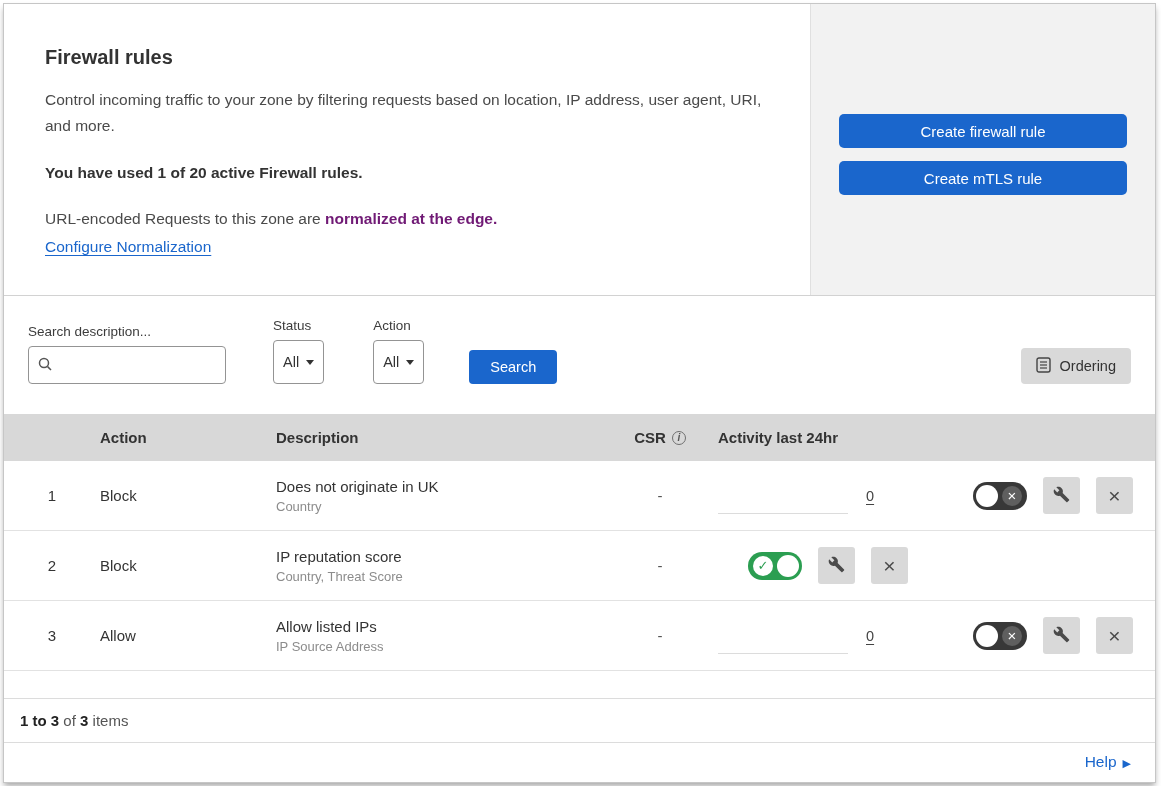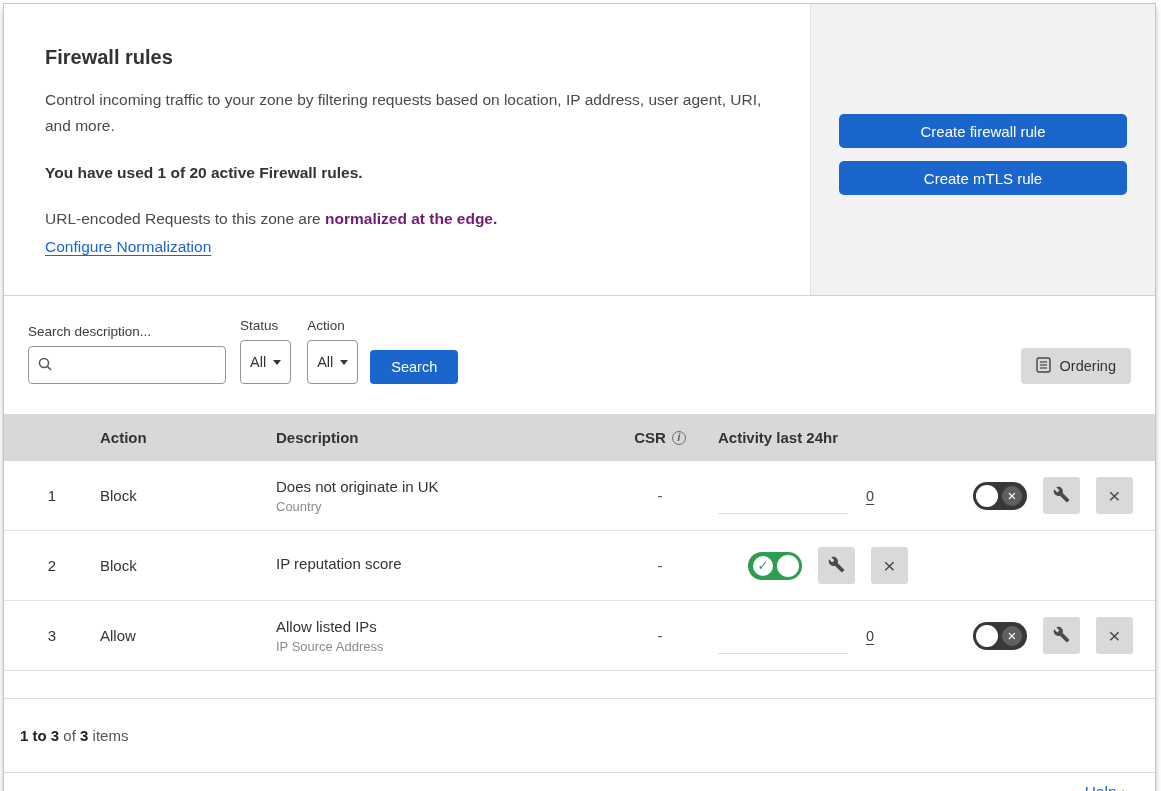--- a/index.html
+++ b/index.html
@@ -30,21 +30,21 @@
     width: 345px; background: #f2f2f2; border-left: 1px solid #e0e0e0;
     padding: 110px 28px 0; display: flex; flex-direction: column; gap: 13px;
   }
   .btn-primary {
     display: block; width: 100%; height: 34px; border: none; border-radius: 5px;
     background: var(--primary, #1a66cc); color: #fff; font-size: 15px;
     font-family: inherit; cursor: pointer;
   }
 
   
-  .filterbar { height: 118px; padding: 18px 24px 30px; display: flex; align-items: flex-end; }
+  .filterbar { height: 118px; padding: 18px 24px 30px; display: flex; align-items: flex-end; gap: 33px; }
   .fcol { display: flex; flex-direction: column; }
   .flabel { font-size: 13.5px; color: #3c3c3c; margin-bottom: 7px; }
   .search-box {
     width: 198px; height: 38px; border: 1px solid #949494; border-radius: 4px;
     display: flex; align-items: center; padding: 0 8px; gap: 6px; background: #fff;
   }
   .search-box input { border: none; outline: none; flex: 1; min-width: 0; font-family: inherit; font-size: 14px; }
   .fcol.status { margin-left: 14px; }
   .fcol.action { margin-left: 16px; }
   .dropdown {
@@ -98,21 +98,21 @@
 
   .icon-btn {
     width: 37px; height: 37px; border: none; border-radius: 3px; background: #d9d9d9;
     color: #4a4a4a; display: inline-flex; align-items: center; justify-content: center;
     cursor: pointer; font-family: inherit; flex: none;
   }
   .icon-btn .x-glyph { font-size: 21px; line-height: 1; color: #4a4a4a; }
 
   
   .table-gap { height: 27px; }
-  .items-row { border-top: 1px solid #dcdcdc; padding: 28px 16px; font-size: 15px; color: #555; }
+  .items-row { border-top: 1px solid #dcdcdc; padding: 13px 16px; font-size: 15px; color: #555; }
   .items-row b { color: #222; }
   .help-row { border-top: 1px solid #dcdcdc; padding: 10px 24px 11px; text-align: right; }
   .help-link { color: var(--link, #1a66cc); text-decoration: none; cursor: pointer; font-size: 15.5px; }
   .help-arrow { font-size: 11px; margin-left: 6px; }
 </style>
 </head>
 <body>
 
 <div class="card">
 
@@ -211,20 +211,21 @@
           <span class="x-glyph">×</span>
         </button>
       </span>
     </div>
 
     <div class="grid-row trow">
       <span class="c-idx">2</span>
       <span class="c-action">Block</span>
       <span class="c-desc">
         <div class="d-title">IP reputation score</div>
+        <div class="d-sub">Country, Threat Score</div>
       </span>
       <span class="c-csr">-</span>
       <span class="c-controls">
         <span class="toggle on">
           <span class="t-check">✓</span>
           <span class="t-knob"></span>
 
         </span>
         <button class="icon-btn">
           <span><svg width="17" height="17" viewBox="0 0 24 24">

